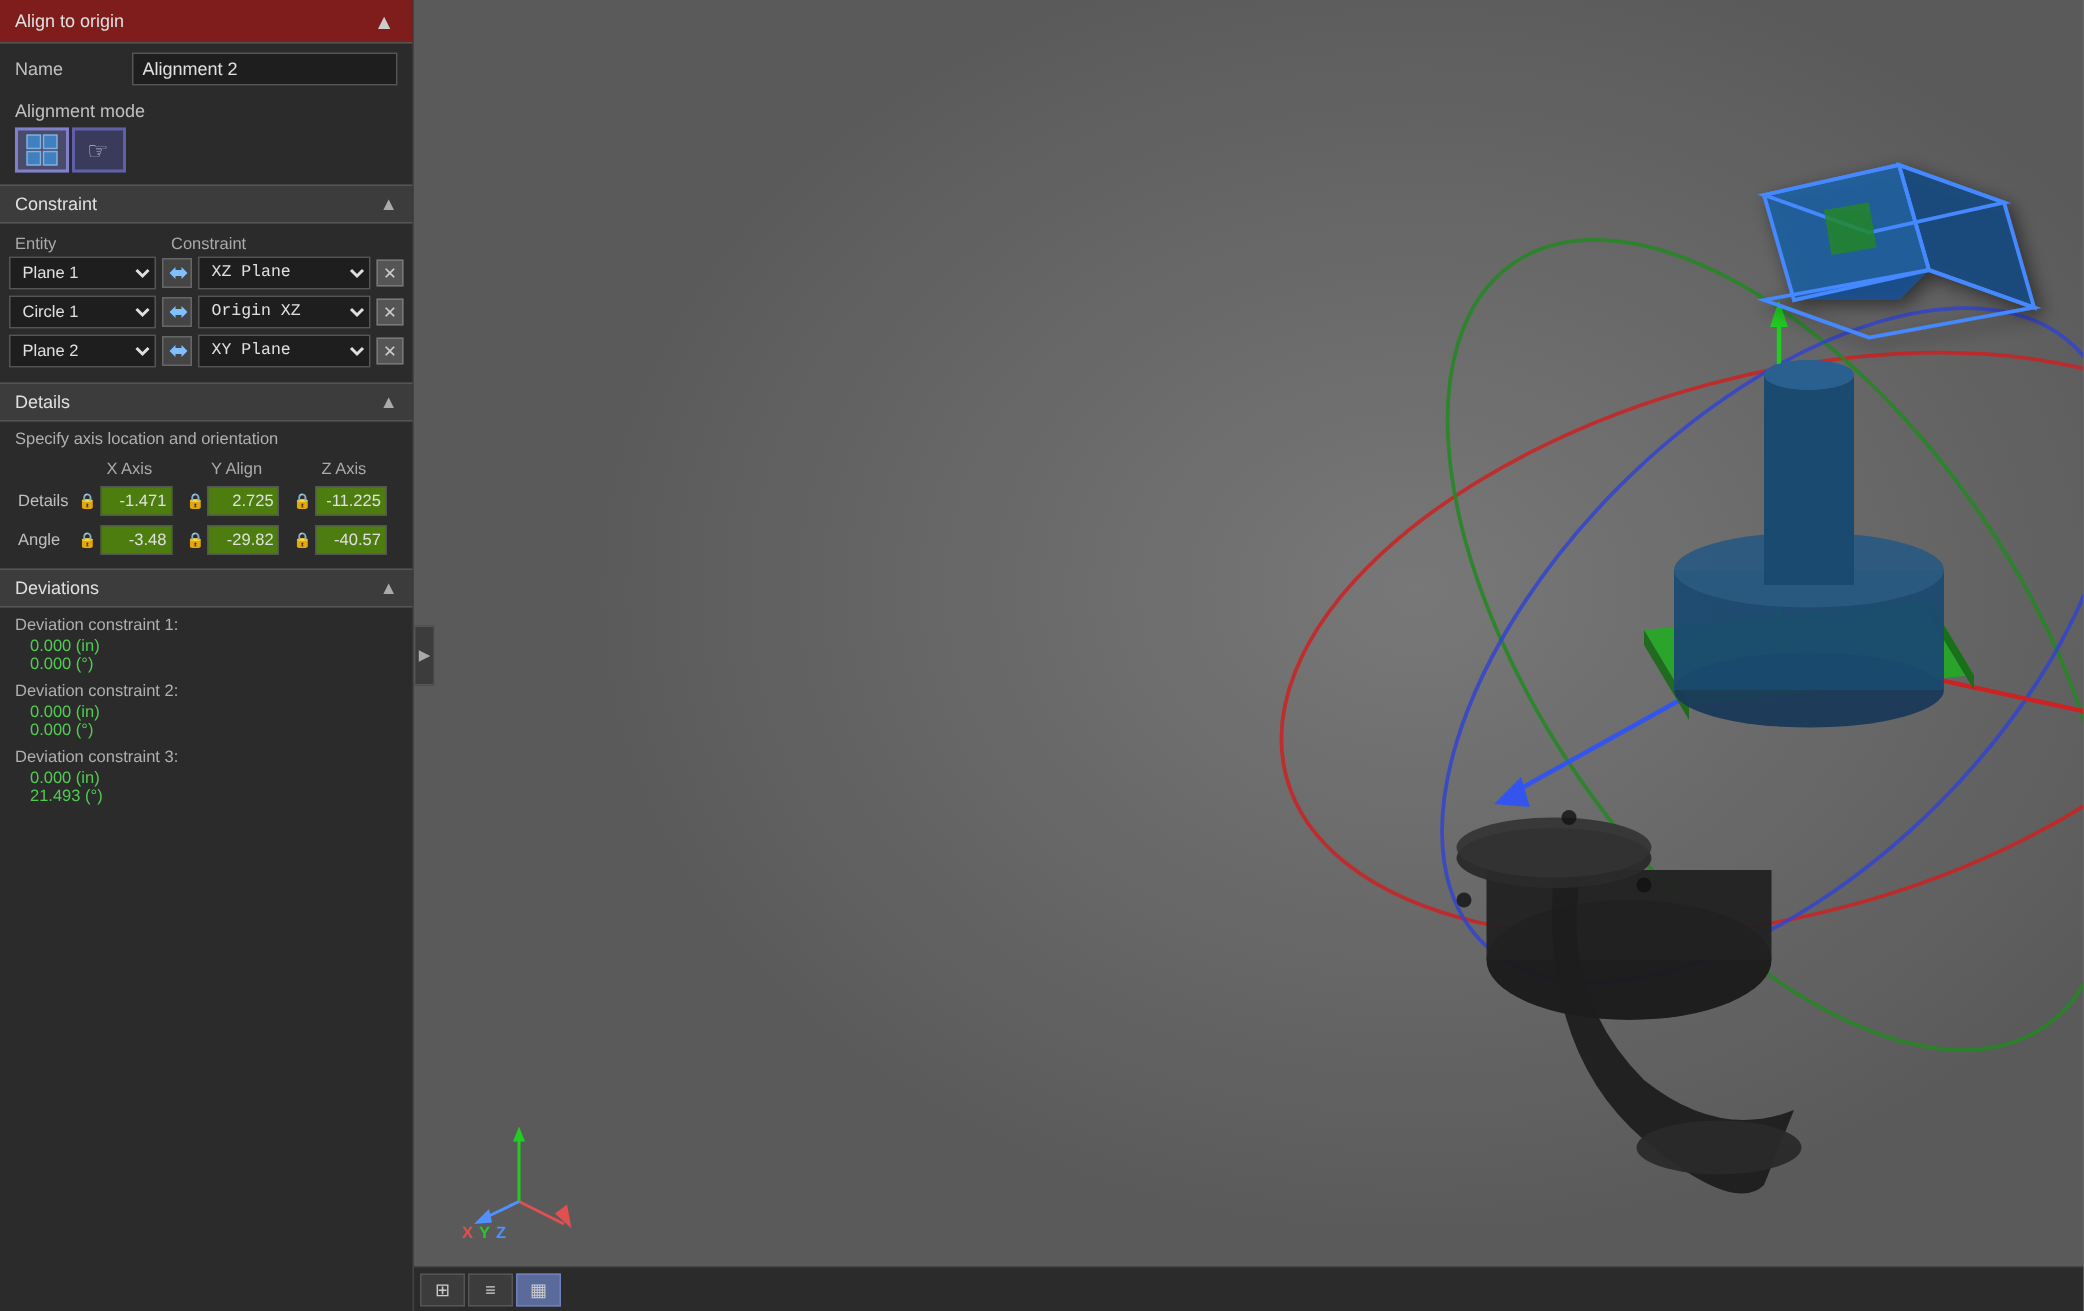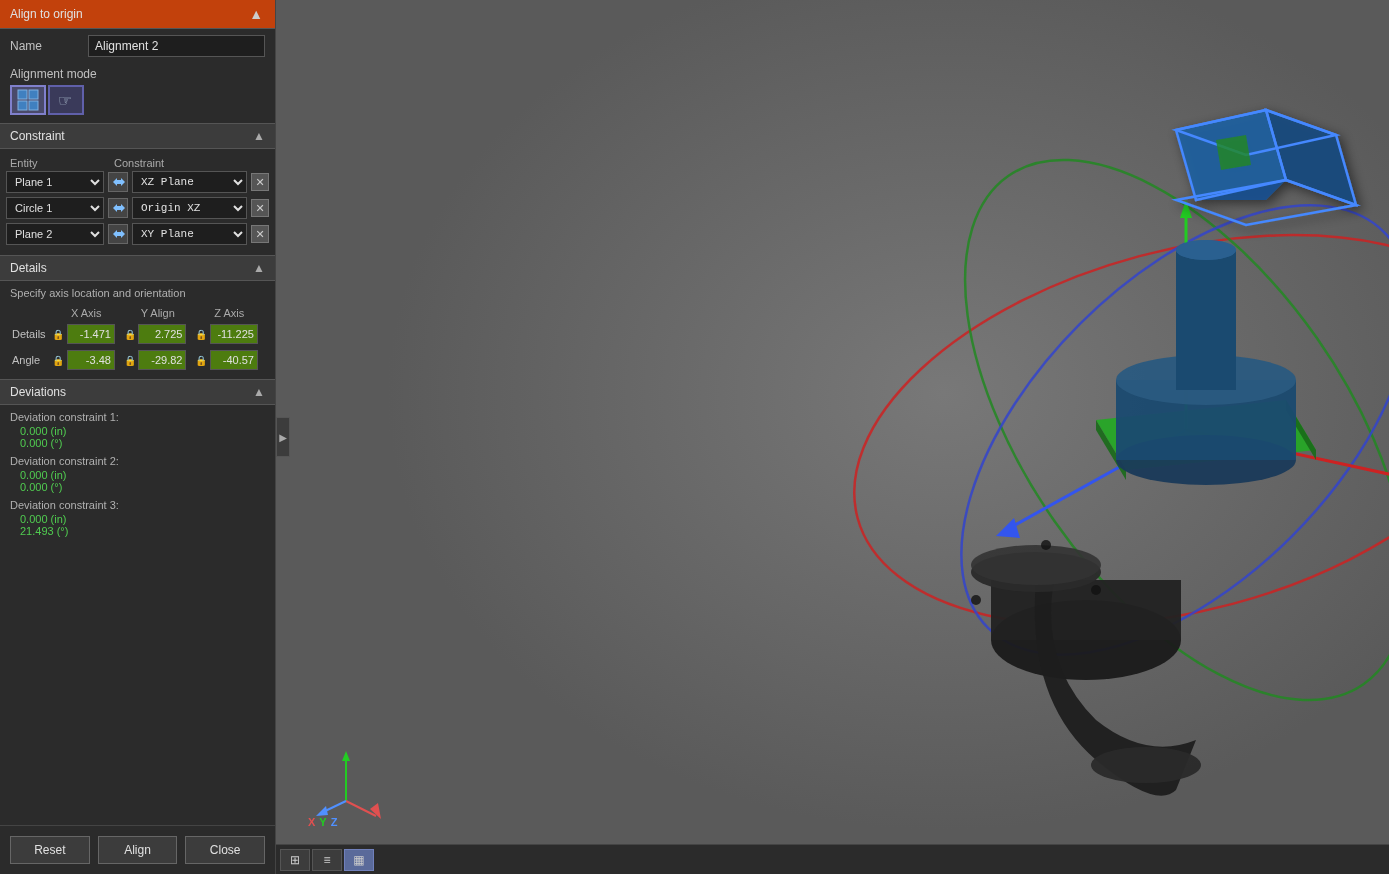--- a/index.html
+++ b/index.html
@@ -19,21 +19,21 @@
       width: 276px;
       min-width: 276px;
       background: #2b2b2b;
       height: 874px;
       display: flex;
       flex-direction: column;
       border-right: 1px solid #444;
     }
 
     .panel-header {
-      background: #c2410c;
+      background: #7f1d1d;
       padding: 6px 10px;
       display: flex;
       align-items: center;
       justify-content: space-between;
       border-bottom: 1px solid #555;
     }
 
     .panel-header-title {
       color: #e0e0e0;
       font-size: 12px;
@@ -542,25 +542,20 @@
       <div class="deviation-value">0.000 (in)</div>
       <div class="deviation-value">0.000 (°)</div>
     </div>
     <div class="deviation-row">
       <div class="deviation-label">Deviation constraint 3:</div>
       <div class="deviation-value">0.000 (in)</div>
       <div class="deviation-value">21.493 (°)</div>
     </div>
   </div>
 
-  <div class="bottom-buttons">
-    <button class="action-btn">Reset</button>
-    <button class="action-btn">Align</button>
-    <button class="action-btn">Close</button>
-  </div>
 </div>
 
 <div class="viewport">
 
   
   <div class="collapse-arrow">▶</div>
 
   
   <svg class="scene-svg" viewBox="0 0 1113 874" style="background: #6b6b6b;">
 

